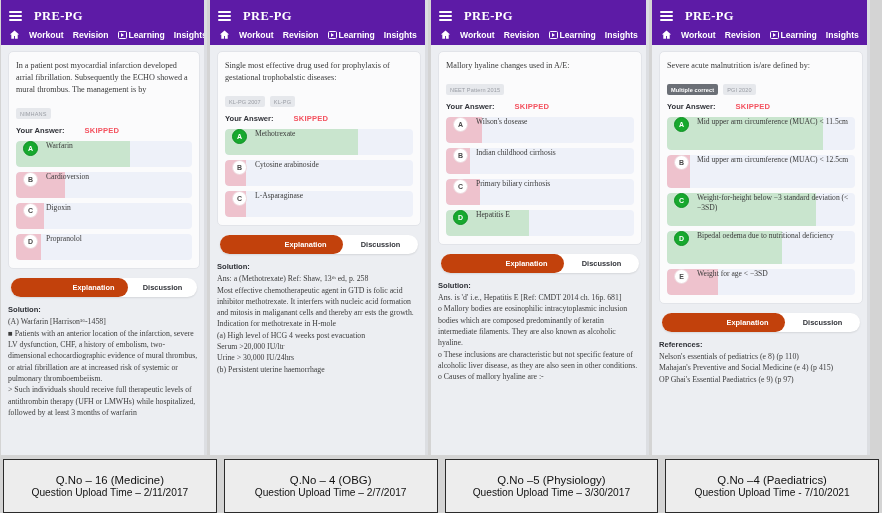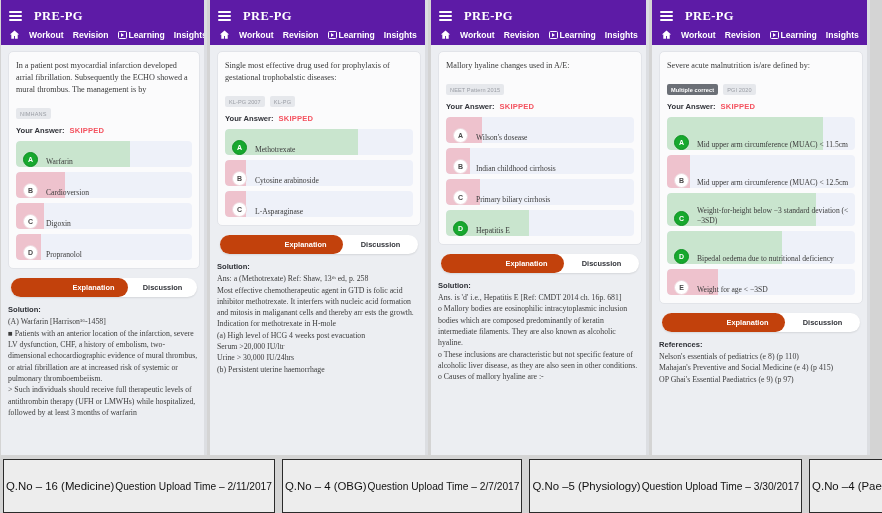--- a/index.html
+++ b/index.html
@@ -86,31 +86,31 @@
     font-size: 8.2px; line-height: 1.48; color: #3a3a3a;
     min-height: 12px;
   }
   .tags { display: flex; gap: 5px; align-items: center; margin-top: 12px; }
   .tag {
     background: #e6e8ec; color: #9b9ea5;
     font-size: 5.6px; padding: 2.5px 4px; border-radius: 2px;
     white-space: nowrap; letter-spacing: .1px;
   }
   .tag.dark { background: #6b6f76; color: #ffffff; font-weight: 600; }
-  .answer-line { margin-top: 7px; display: flex; gap: 5px; align-items: baseline; }
+  .answer-line { margin-top: 7px; display: flex; gap: 20px; align-items: baseline; }
   .answer-label { font-size: 7.6px; font-weight: 700; color: #32343a; }
   .answer-value { font-size: 7.6px; font-weight: 700; color: #f4525f; letter-spacing: .2px; }
 
   .options { margin-top: 6px; display: flex; flex-direction: column; gap: 5px; }
   .opt {
     position: relative;
     background: #eef1f9;
     border-radius: 4px;
     height: 26px;
-    display: flex; align-items: flex-end;
+    display: flex; align-items: flex-start;
     overflow: hidden;
     cursor: pointer;
   }
   .opt.tall { height: 33px; }
   .opt .fill {
     position: absolute; left: 0; top: 0; bottom: 0;
     border-radius: 4px 0 0 4px;
   }
   .opt.correct .fill { background: #c9e5ce; }
   .opt.wrong .fill { background: #eec2cd; }
@@ -161,21 +161,21 @@
   
   .captions {
     position: absolute; left: 0; top: 459px;
     width: 882px; height: 54px;
     display: flex; gap: 7px; padding: 0 3px;
   }
   .caption {
     flex: 1;
     background: #ededed;
     border: 1.3px solid #2a2a2a;
-    display: flex; flex-direction: row;
+    display: flex; flex-direction: column;
     align-items: center; justify-content: center;
     gap: 1px;
     padding: 3px 2px;
   }
   .cap-l1 { font-size: 11.4px; color: #111; white-space: nowrap; }
   .cap-l2 { font-size: 10.2px; color: #111; white-space: nowrap; }
 
   .scrollbar {
     position: absolute; right: 0; top: 0; width: 3px; height: 455px;
     background: #dcdee2;

